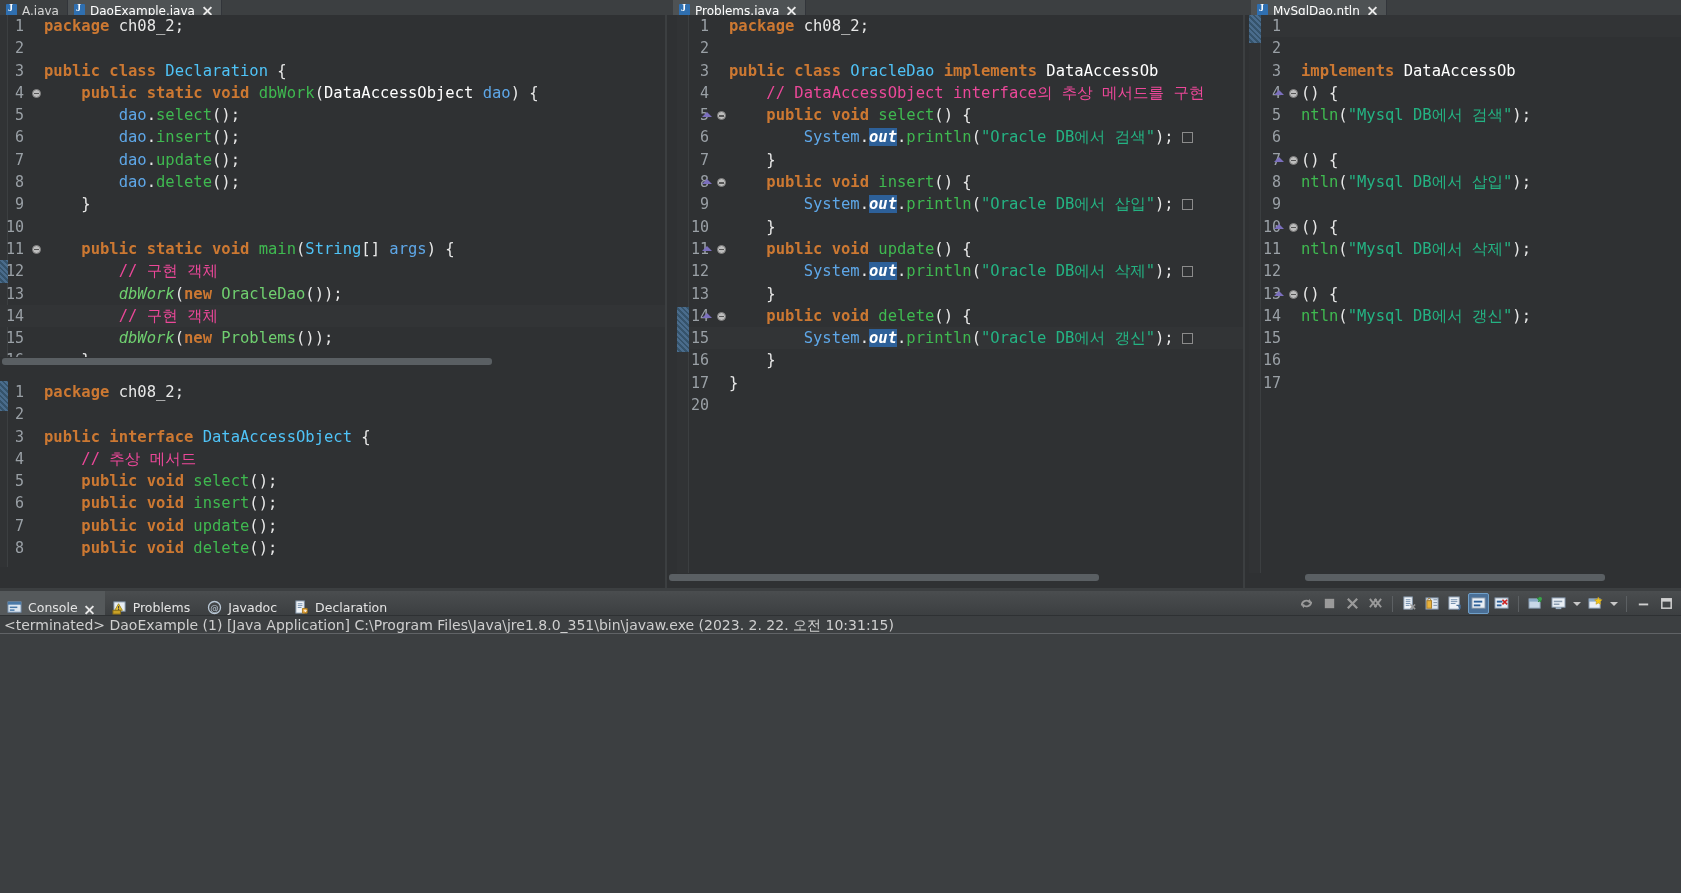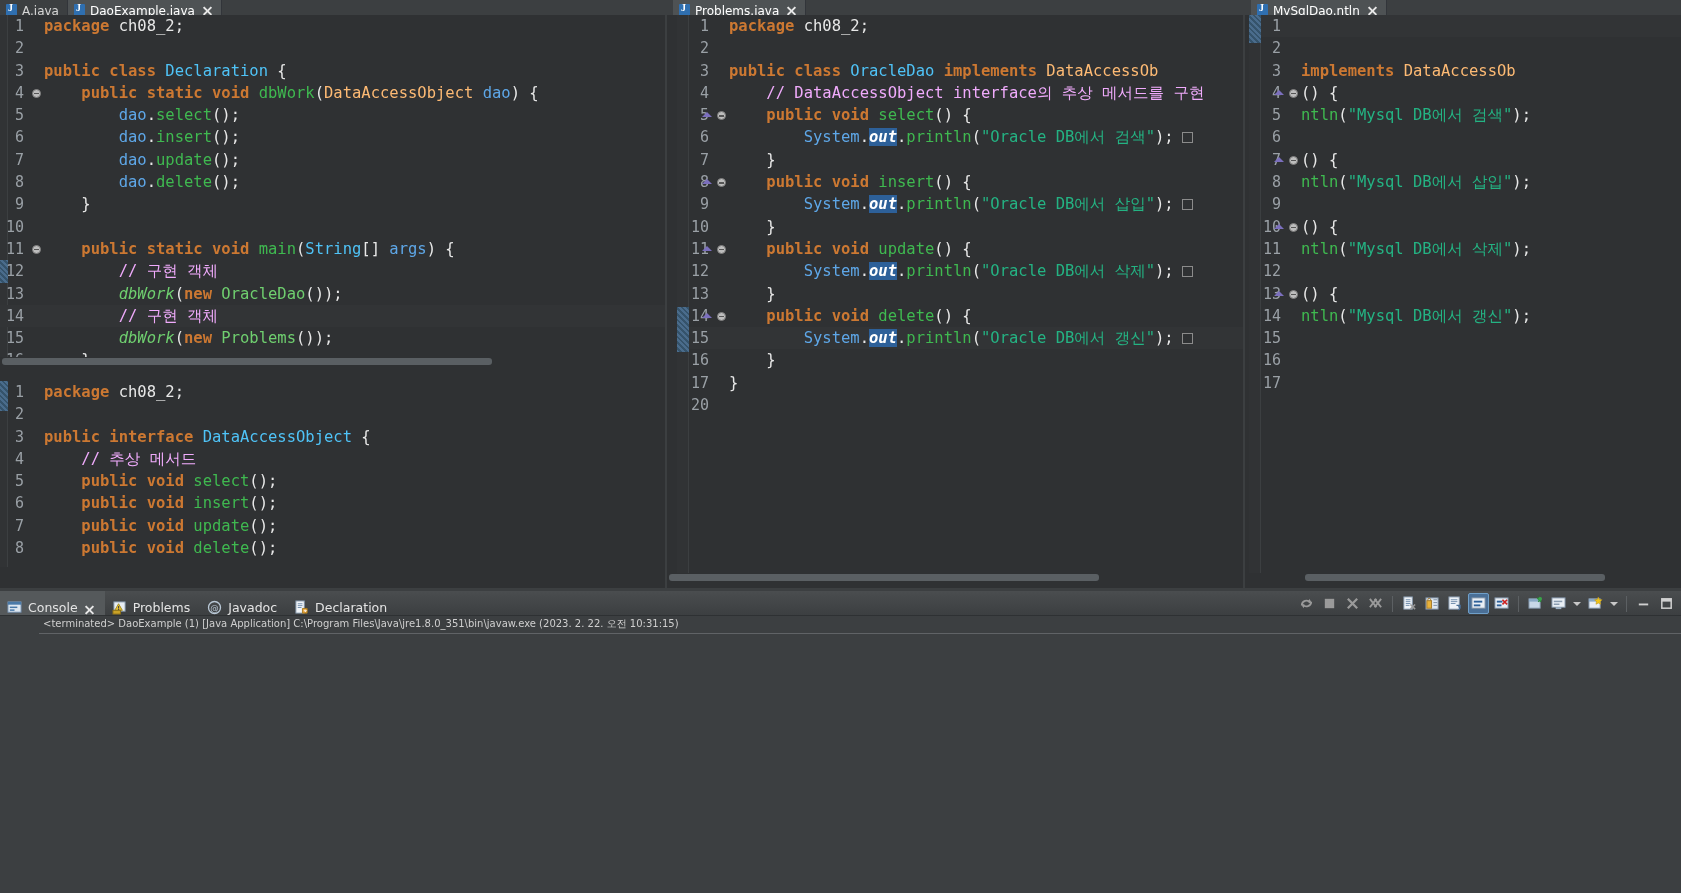--- a/index.html
+++ b/index.html
@@ -82,25 +82,25 @@
   .tri-up {
     position: absolute; left: -13px; top: 8px;
     width: 0; height: 0; border-left: 5px solid transparent;
     border-right: 5px solid transparent; border-bottom: 5px solid #7b6fbd;
   }
   .code { flex: 1 1 auto; white-space: pre; }
 
   
   .kw   { color: #cc7832; font-weight: bold; }
   .typ  { color: #4fc3f7; }
-  .typ2 { color: #fdba74; }
+  .typ2 { color: #ffffff; }
   .mth  { color: #3fb950; }
   .mth2 { color: #6fcf6f; }
   .str  { color: #24b383; }
-  .cmt  { color: #f0abfc; }
+  .cmt  { color: #ec4899; }
   .pln  { color: #e8e8e8; }
   .fld  { color: #5ea7e8; }
   .stat { color: #6fcf6f; font-style: italic; }
   .sel-out {
     background: #2d6099; color: #ffffff; font-style: italic; font-weight: bold;
   }
   .fold-mark {
     display: inline-block; width: 11px; height: 11px;
     border: 1px solid #8b8b8b; background: #2f3133;
     vertical-align: middle; margin-left: 8px;
@@ -156,23 +156,22 @@
   .tbtn.on { background: #4a6f96; border: 1px solid #6f9fc8; }
   .tsep { width: 1px; height: 16px; background: #5c6063; margin: 0 4px; }
   .tcaret {
     width: 0; height: 0; border-left: 4px solid transparent;
     border-right: 4px solid transparent; border-top: 4px solid #c8c8c8;
     margin: 0 2px;
   }
 
   .console-status {
     height: 18px; background: #3c3f41; color: #cfcfcf;
-    font-size: 10px; padding: 1px 4px 0 4px; white-space: nowrap;
+    font-size: 14px; padding: 1px 4px 0 4px; white-space: nowrap;
     border-bottom: 1px solid #606366;
-    margin-left: 39px;
   }
   .console-body {
     background: #3c3f41; height: 244px; padding: 3px 6px;
     font-family: "DejaVu Sans Mono", "Liberation Mono", monospace;
     font-size: 15.5px; line-height: 22.6px; color: #e6e6e6;
     white-space: pre;
   }
 </style>
 </head>
 <body>

